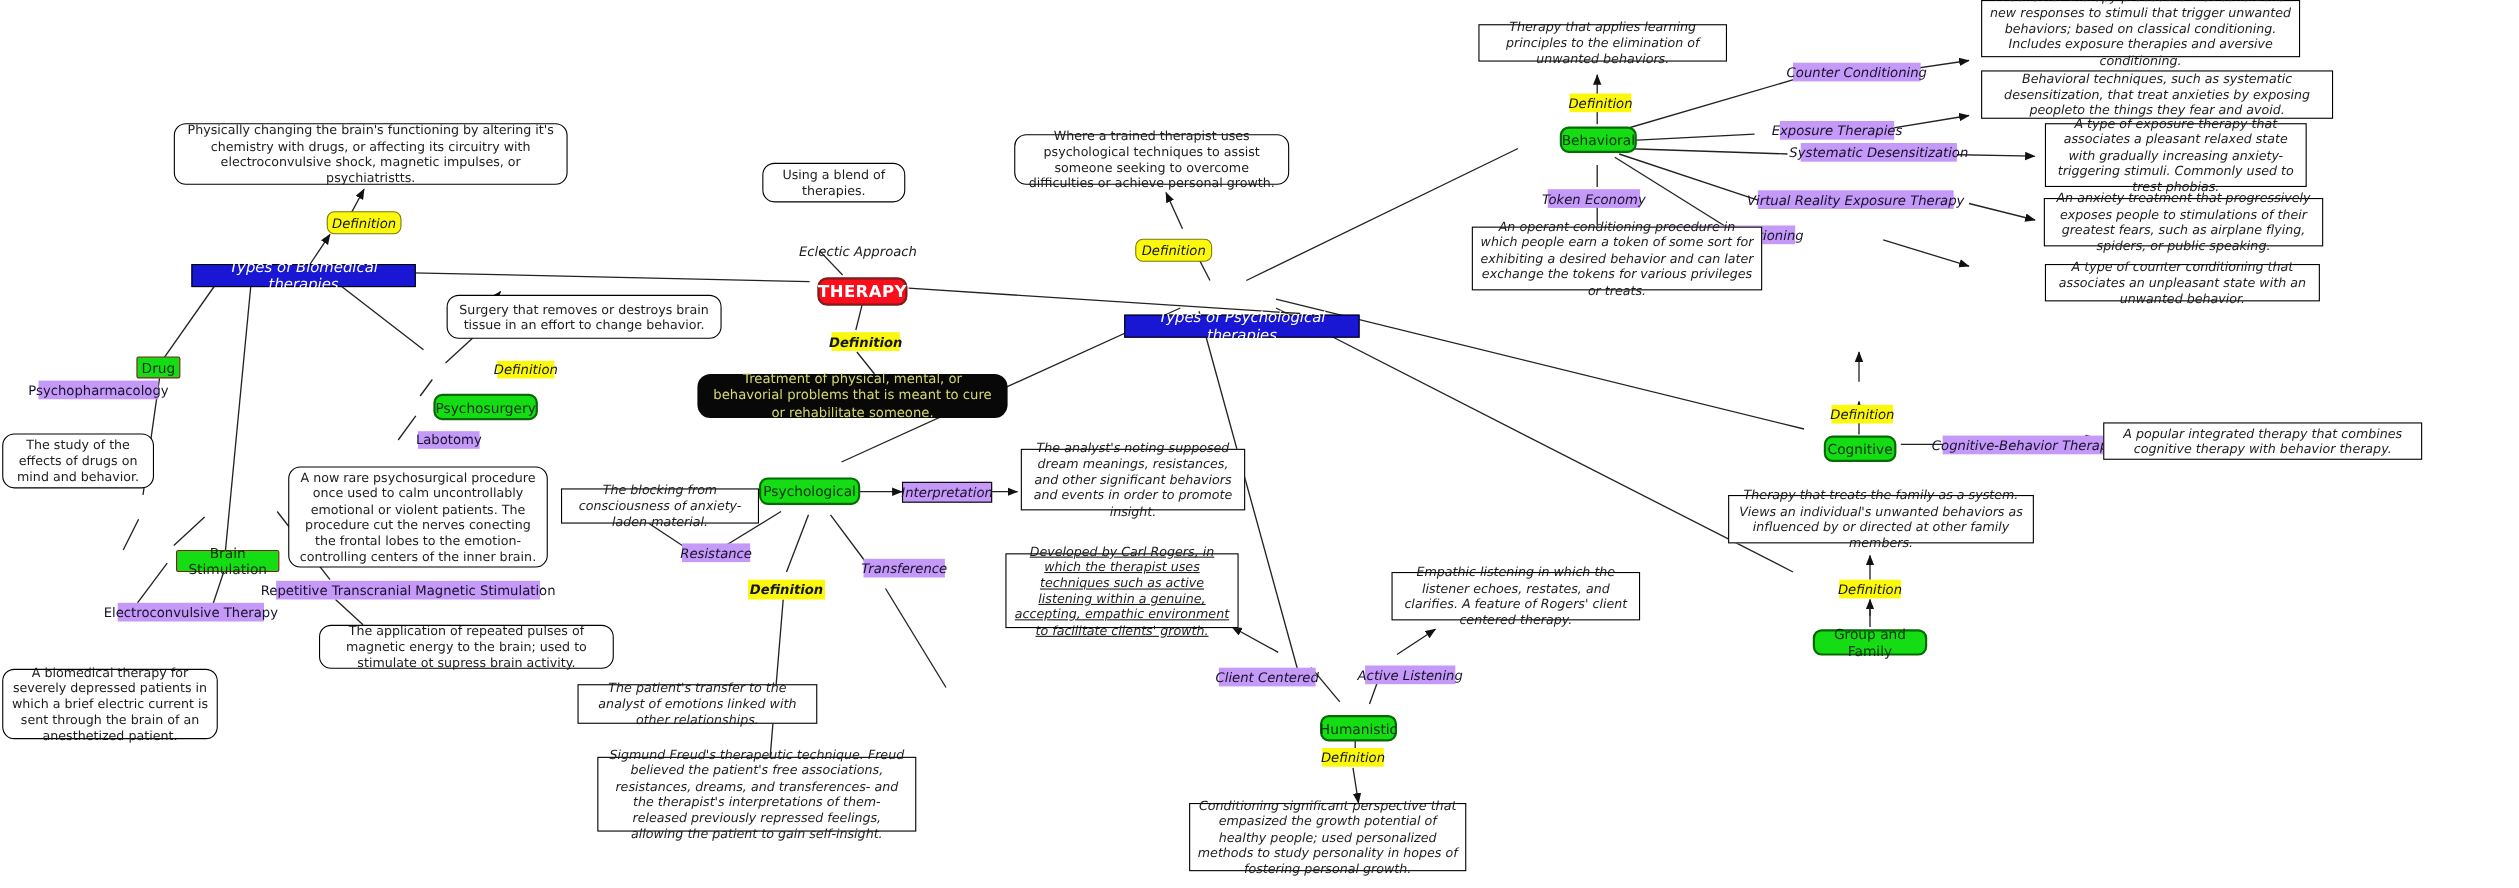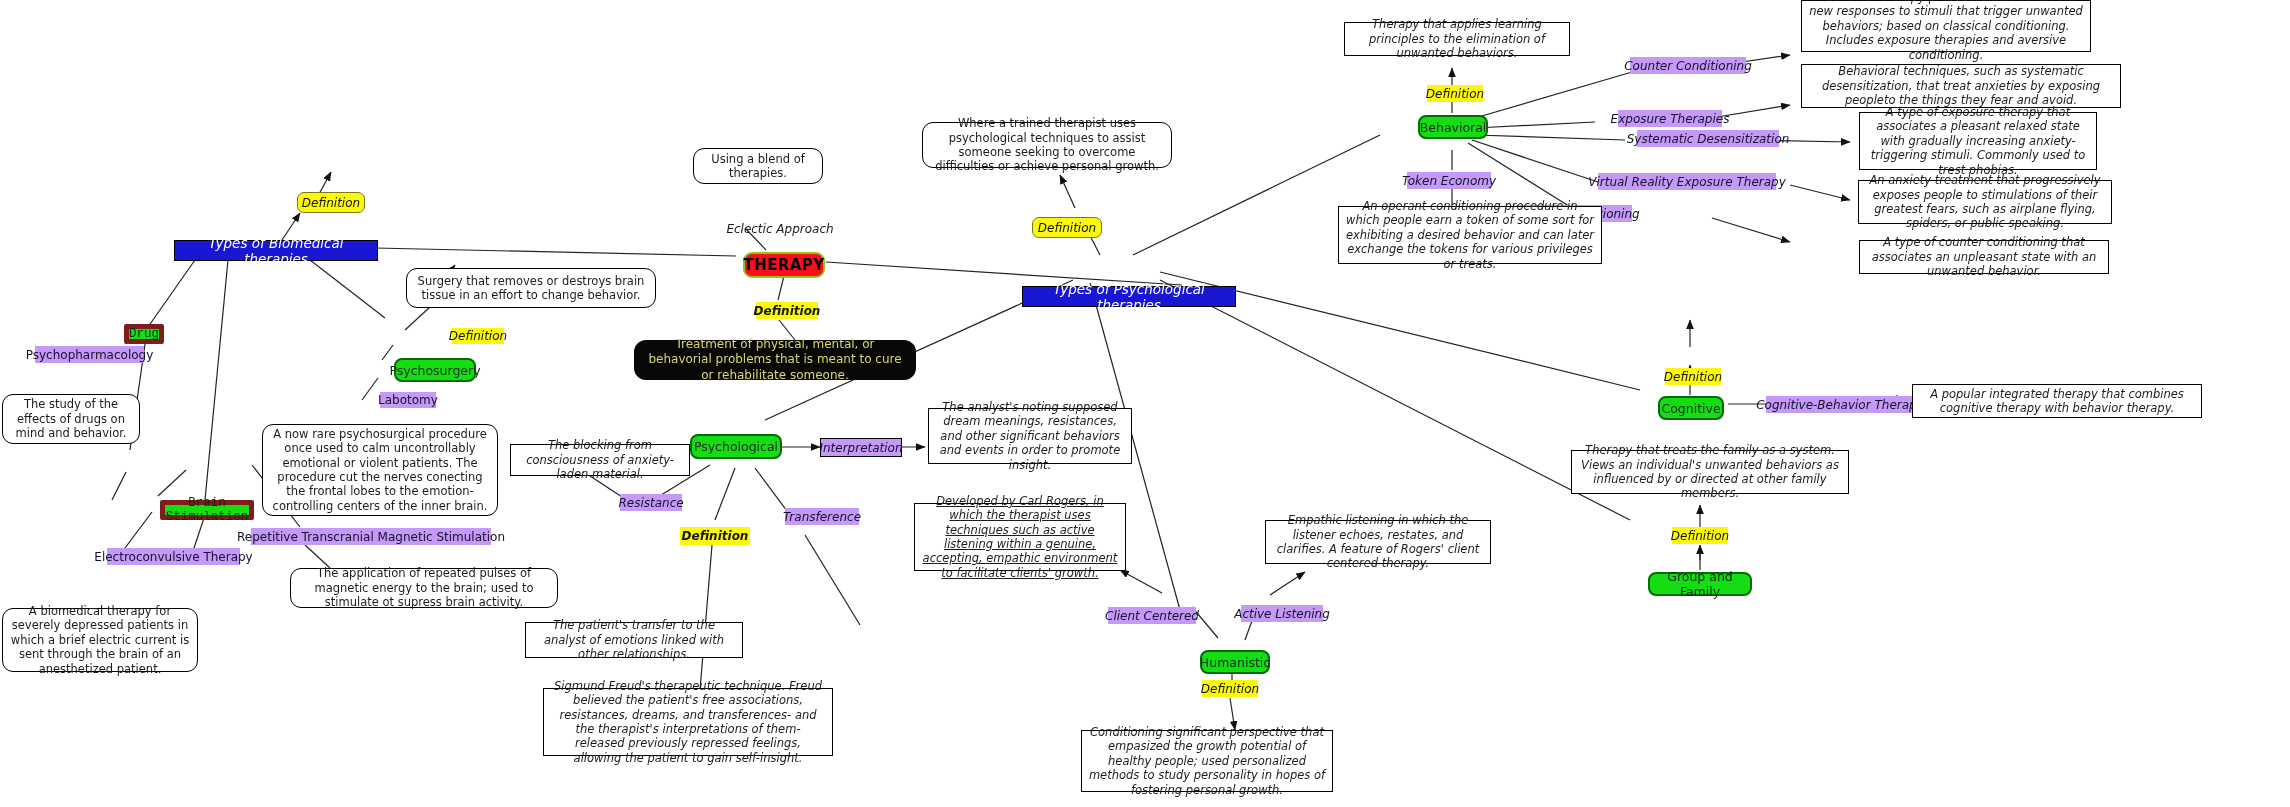--- a/index.html
+++ b/index.html
@@ -24,26 +24,26 @@
     pointer-events: none;
   }
   .node {
     position: absolute;
     box-sizing: border-box;
   }
 
   
   .root {
     background: #fc0d1b;
-    border: 2px solid #84cc16;
+    border: 2px solid #7f1d1d;
     border-radius: 9px;
     font-weight: bold;
     font-size: 15px;
     letter-spacing: .4px;
-    color: #000000;
+    color: #ffffff;
     display: flex;
     align-items: center;
     justify-content: center;
     text-align: center;
   }
 
   
   .cat {
     background: #1a17d4;
     border: 1px solid #000000;
@@ -66,22 +66,21 @@
     font-size: 12.5px;
     display: flex;
     align-items: center;
     justify-content: center;
     text-align: center;
     padding: 0 5px;
   }
   
   .green.sq {
     border-radius: 2px;
-    border: 5px solid #7f1d1d;
-    font-family: Liberation Mono, monospace;
+    border: 1px solid #7f1d1d;
   }
 
   
   .deflbl {
     background: #fbf80c;
     color: #151515;
     font-style: italic;
     font-size: 12px;
     display: flex;
     align-items: center;
@@ -233,28 +232,29 @@
   <div class="node blackbox" style="left:622px; top:340px; width:282px; height:40px;">Treatment of physical, mental, or behavorial problems that is meant to cure or rehabilitate someone.</div>
 
   <div class="node" style="left:721px; top:222px; width:118px; height:16px; font-style:italic; font-size:12px; color:#1a1a1a; text-align:center;">Eclectic Approach</div>
 
   <div class="node box rnd nrm" style="left:693px; top:148px; width:130px; height:36px;">Using a blend of therapies.</div>
 
   <div class="node cat" style="left:174px; top:240px; width:204px; height:21px;font-style:italic;">Types of Biomedical therapies</div>
 
   <div class="node deflbl" style="left:297px; top:192px; width:68px; height:21px; border:1.5px solid #7a7a12; border-radius:7px;">Definition</div>
 
+  <div class="node box rnd nrm" style="left:158px; top:112px; width:358px; height:56px;">Physically changing the brain's functioning by altering it's chemistry with drugs, or affecting its circuitry with electroconvulsive shock, magnetic impulses, or psychiatristts.</div>
 
   <div class="node green sq" style="left:124px; top:324px; width:40px; height:20px;">Drug</div>
 
   <div class="node purp" style="left:35px; top:346px; width:109px; height:17px;">Psychopharmacology</div>
 
   <div class="node box rnd nrm" style="left:2px; top:394px; width:138px; height:50px;">The study of the effects of drugs on mind and behavior.</div>
 
-  <div class="node green" style="left:394px; top:358px; width:82px; height:24px;">Psychosurgery</div>
+  <div class="node green" style="left:394px; top:358px; width:95px; height:24px;">Psychosurgery</div>
 
   <div class="node deflbl" style="left:452px; top:328px; width:52px; height:16px;">Definition</div>
 
   <div class="node box rnd nrm" style="left:406px; top:268px; width:250px; height:40px;">Surgery that removes or destroys brain tissue in an effort to change behavior.</div>
 
   <div class="node purp" style="left:380px; top:392px; width:56px; height:16px;">Labotomy</div>
 
   <div class="node box rnd nrm" style="left:262px; top:424px; width:236px; height:92px;">A now rare psychosurgical procedure once used to calm uncontrollably emotional or violent patients. The procedure cut the nerves conecting the frontal lobes to the emotion-controlling centers of the inner brain.</div>
 
   <div class="node green sq" style="left:160px; top:500px; width:94px; height:20px;">Brain Stimulation</div>

